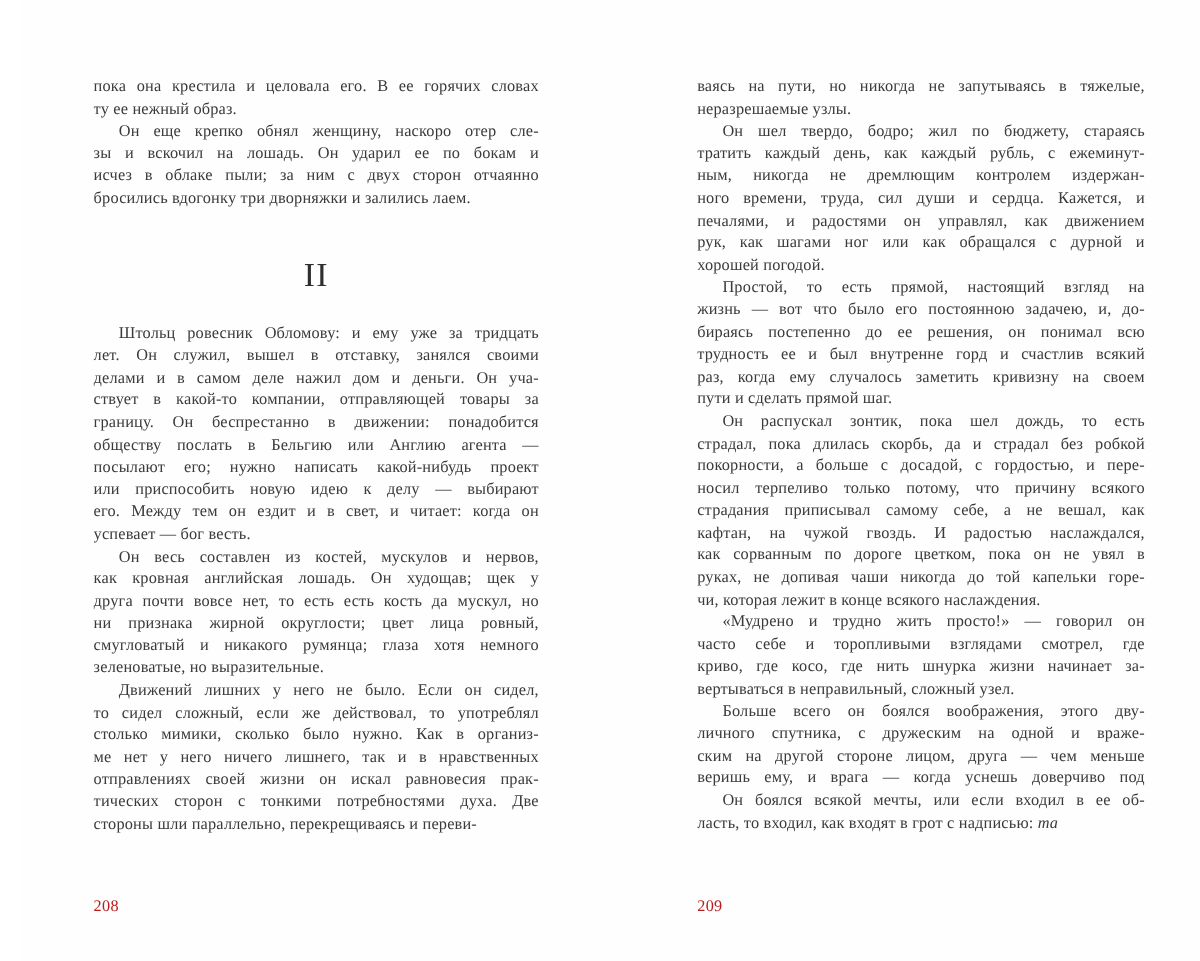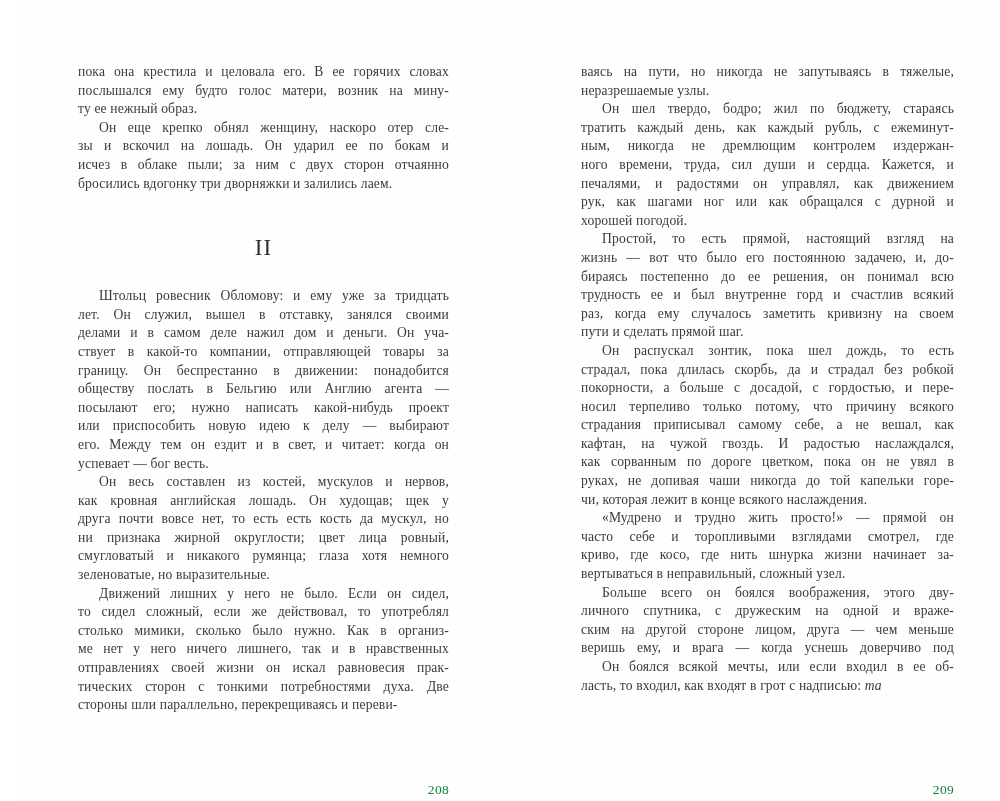--- a/index.html
+++ b/index.html
@@ -48,32 +48,32 @@
     width: 100%;
     height: 0;
   }
   .line.indent {
     text-indent: 21px;
   }
   .chapter-heading {
     margin: 42px 0 26px 0;
     height: 26px;
     line-height: 26px;
-    font-size: 23px;
+    font-size: 28px;
     letter-spacing: 1px;
     text-align: center;
     color: #2e2e2e;
   }
   .folio {
     position: absolute;
-    top: 782px;
+    top: 747px;
     font-size: 13.5px;
     letter-spacing: 0.3px;
-    text-align: right;
-    color: #15803d;
+    text-align: left;
+    color: #b91c1c;
   }
   #folio-left {
     left: 60px;
     width: 371px;
   }
   #folio-right {
     left: 563px;
     width: 373px;
   }
   em {
@@ -81,21 +81,20 @@
   }
 </style>
 </head>
 <body>
 
 <div id="canvas">
 
   <div id="left-page-text" class="page-text">
       <div class="paragraph">
         <div class="line">пока она крестила и целовала его. В ее горячих словах</div>
-        <div class="line">послышался ему будто голос матери, возник на мину-</div>
         <div class="line last">ту ее нежный образ.</div>
       </div>
       <div class="paragraph">
         <div class="line indent">Он еще крепко обнял женщину, наскоро отер сле-</div>
         <div class="line">зы и вскочил на лошадь. Он ударил ее по бокам и</div>
         <div class="line">исчез в облаке пыли; за ним с двух сторон отчаянно</div>
         <div class="line last">бросились вдогонку три дворняжки и залились лаем.</div>
       </div>
       <div class="chapter-heading">II</div>
       <div class="paragraph">
@@ -156,21 +155,21 @@
         <div class="line">страдал, пока длилась скорбь, да и страдал без робкой</div>
         <div class="line">покорности, а больше с досадой, с гордостью, и пере-</div>
         <div class="line">носил терпеливо только потому, что причину всякого</div>
         <div class="line">страдания приписывал самому себе, а не вешал, как</div>
         <div class="line">кафтан, на чужой гвоздь. И радостью наслаждался,</div>
         <div class="line">как сорванным по дороге цветком, пока он не увял в</div>
         <div class="line">руках, не допивая чаши никогда до той капельки горе-</div>
         <div class="line last">чи, которая лежит в конце всякого наслаждения.</div>
       </div>
       <div class="paragraph">
-        <div class="line indent">«Мудрено и трудно жить просто!» — прямой он</div>
+        <div class="line indent">«Мудрено и трудно жить просто!» — говорил он</div>
         <div class="line">часто себе и торопливыми взглядами смотрел, где</div>
         <div class="line">криво, где косо, где нить шнурка жизни начинает за-</div>
         <div class="line last">вертываться в неправильный, сложный узел.</div>
       </div>
       <div class="paragraph">
         <div class="line indent">Больше всего он боялся воображения, этого дву-</div>
         <div class="line">личного спутника, с дружеским на одной и враже-</div>
         <div class="line">ским на другой стороне лицом, друга — чем меньше</div>
         <div class="line">веришь ему, и врага — когда уснешь доверчиво под</div>
       </div>

